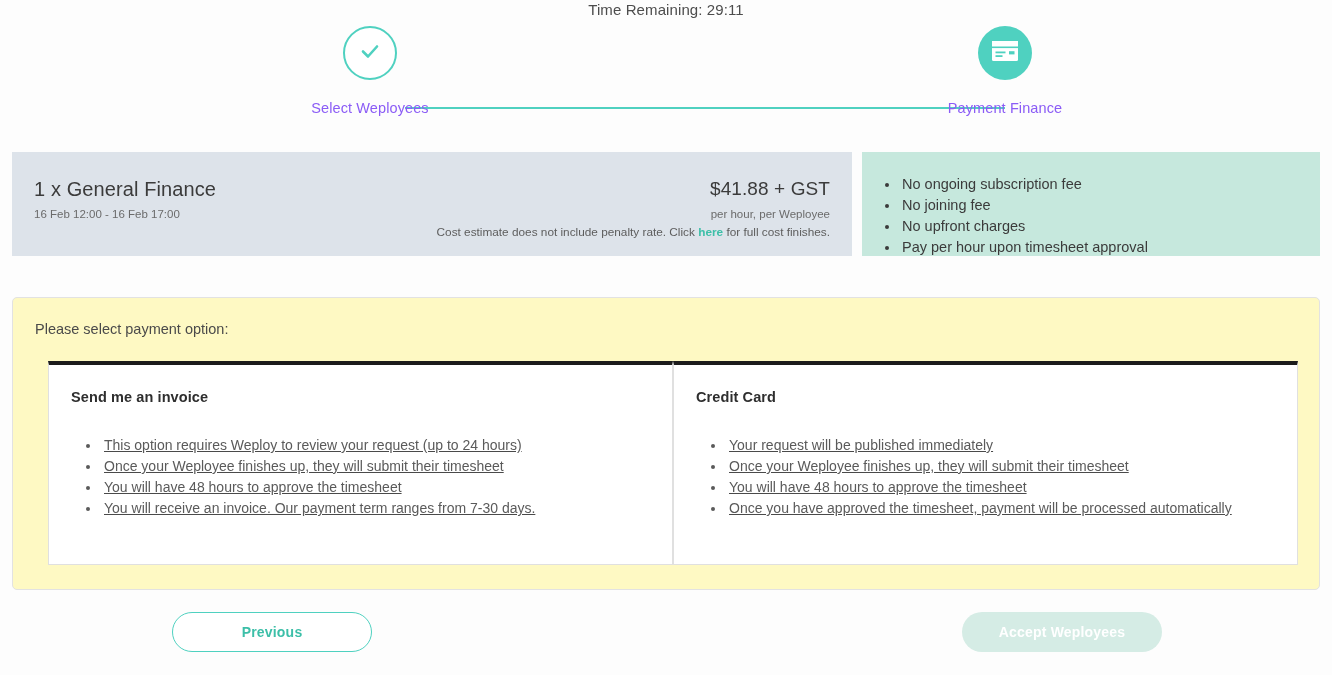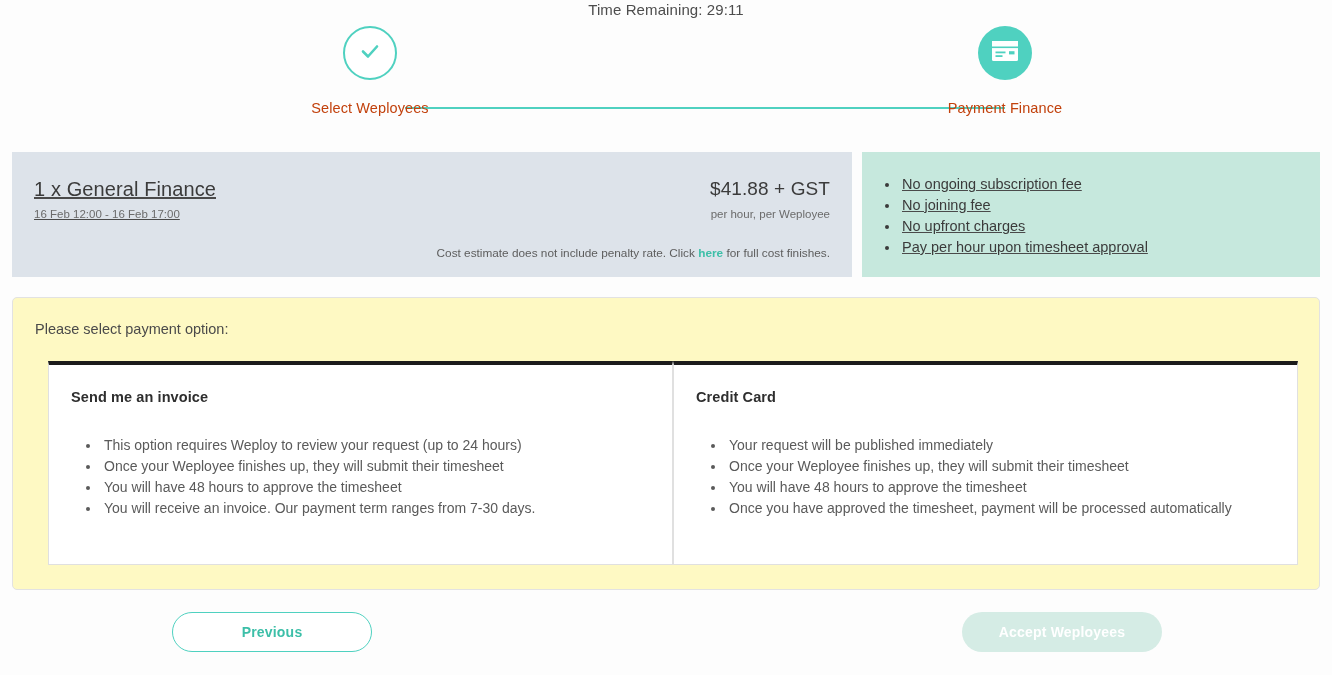--- a/index.html
+++ b/index.html
@@ -62,34 +62,33 @@
   .circle.done {
     background: #ffffff;
     border: 2px solid #4fd1c0;
   }
   .circle.active {
     background: #4fd1c0;
   }
   .step-label {
     margin-top: 20px;
     font-size: 14.5px;
-    color: #c2410c;
+    color: #8b5cf6;
     letter-spacing: .1px;
   }
 
   
   .summary-row {
     position: absolute;
     top: 152px;
     left: 12px;
     right: 12px;
-    height: 125px;
+    height: 104px;
     display: flex;
     gap: 10px;
-    text-decoration: underline;
   }
   .summary-card {
     position: relative;
     flex: 0 0 840px;
     background: #dde3ea;
     padding: 26px 18px 0 22px;
   }
   .job-title {
     font-size: 20px;
     color: #3b3b3b;
@@ -182,20 +181,21 @@
     font-size: 14.5px;
     font-weight: bold;
     color: #2e2e2e;
     margin: 0 0 0 0;
     letter-spacing: .1px;
   }
   .option-card ul {
     margin: 30px 0 16px 0;
     padding-left: 30px;
     list-style: disc;
+    text-decoration: underline;
   }
   .option-card li {
     font-size: 14px;
     color: #5a5a5a;
     line-height: 21px;
     padding-left: 3px;
   }
 
   
   .footer {

